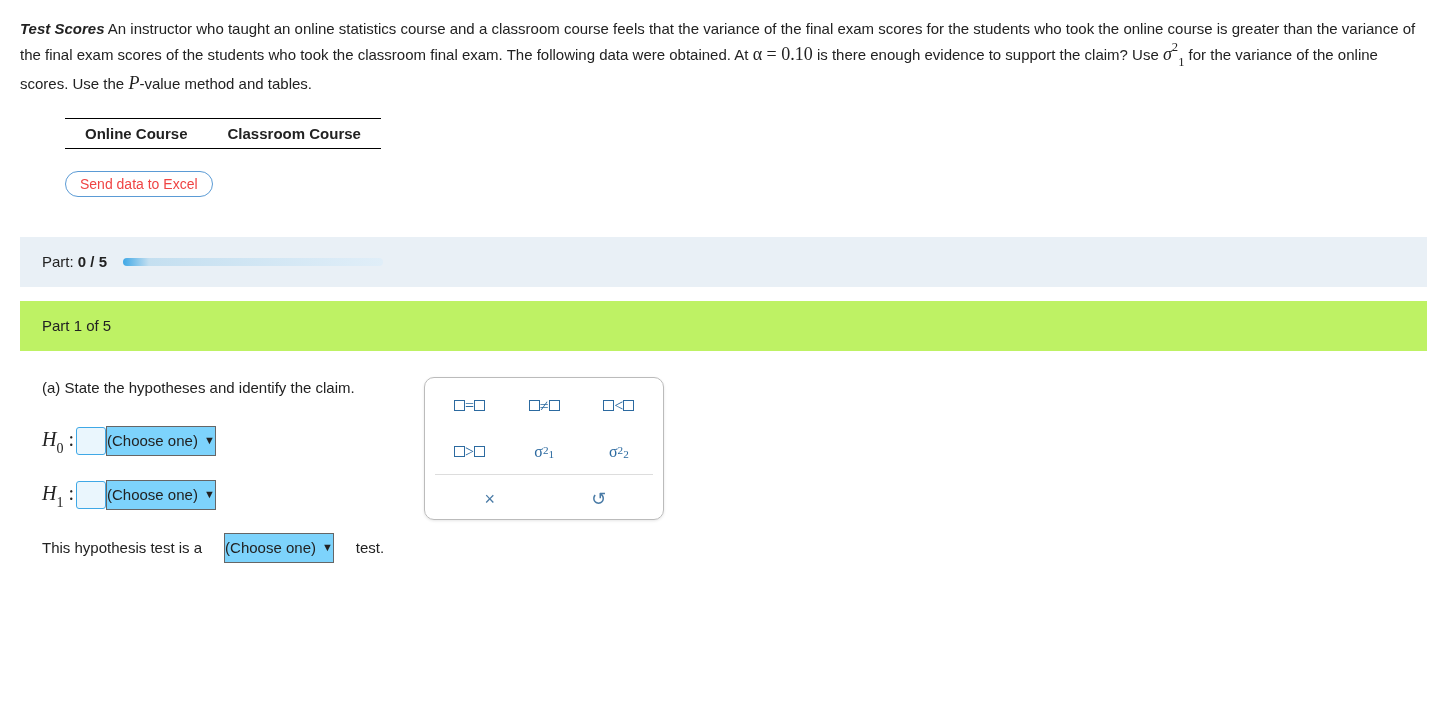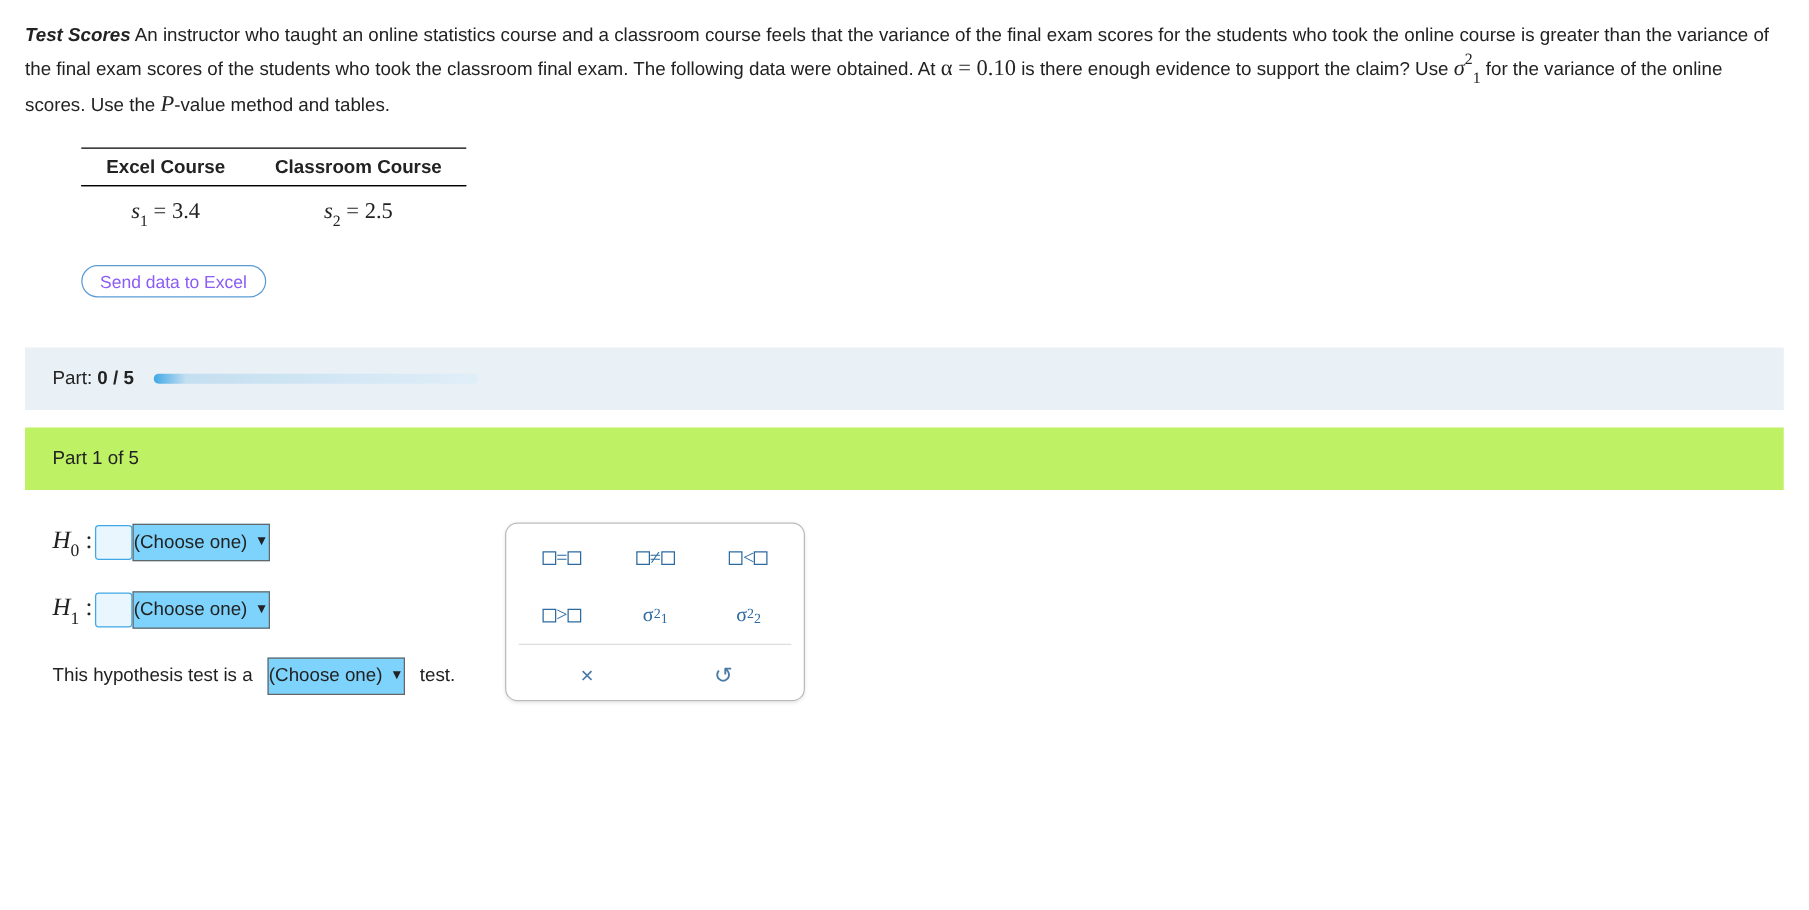--- a/index.html
+++ b/index.html
@@ -31,21 +31,21 @@
   .data-table td {
     padding: 6px 20px;
     text-align: center;
     font-family: 'Times New Roman', serif;
     font-size: 18px;
   }
   .send-excel {
     display: inline-block;
     margin-left: 45px;
     border: 1px solid #5b9bd5;
-    color: #8b5cf6;
+    color: #ef4444;
     background: #fff;
     border-radius: 14px;
     padding: 4px 14px;
     font-size: 14px;
     cursor: pointer;
   }
   .part-progress {
     margin-top: 40px;
     background: #e9f0f6;
     padding: 14px 22px;
@@ -91,21 +91,21 @@
     border: 1px solid #666;
     padding: 3px 0;
     font-size: 15px;
     background:#7dd3fc;
     display:inline-flex;
     align-items:center;
     gap:6px;
     cursor:pointer;
   }
   .dropdown .tri { font-size: 11px; }
-  .sentence-row { font-size:15px; display:flex; align-items:center; gap:12px; flex-wrap:wrap;}
+  .sentence-row { font-size:15px; display:flex; align-items:center; gap:22px; flex-wrap:wrap;}
   .palette {
     border: 1px solid #bbb;
     border-radius: 10px;
     box-shadow: 0 1px 3px rgba(0,0,0,0.1);
     padding: 14px 10px 6px 10px;
     width: 240px;
   }
   .pal-grid {
     display: grid;
     grid-template-columns: repeat(3, 1fr);
@@ -143,45 +143,42 @@
 
 
 
 <div class="problem-statement">
   <b>Test Scores</b><span> An instructor who taught an online statistics course and a classroom course feels that the variance of the final exam scores for the students who took the online course is greater than the variance of the final exam scores of the students who took the classroom final exam. The following data were obtained. At </span><span class="math-i" style="font-style:normal;">α = 0.10</span><span> is there enough evidence to support the claim? Use </span><span class="math-i">σ<span class="sup" style="font-style:normal;">2</span><span class="sub" style="font-style:normal;">1</span></span><span> for the variance of the online scores. Use the </span><span class="math-i">P</span><span>-value method and tables.</span>
 </div>
 
 <table class="data-table">
   <thead>
     <tr>
-      <th>Excel Course</th>
+      <th>Online Course</th>
       <th>Classroom Course</th>
     </tr>
   </thead>
   <tbody>
-    <tr>
-      <td><span class="math-i">s</span><span class="sub">1</span> = <span>3.4</span></td>
-      <td><span class="math-i">s</span><span class="sub">2</span> = <span>2.5</span></td>
-    </tr>
   </tbody>
 </table>
 
 <button class="send-excel">Send data to Excel</button>
 
 <div class="part-progress">
   <span class="label">
     <span>Part: </span><b>0</b><b> / </b><b>5</b>
   </span>
   <div class="progress-bar"></div>
 </div>
 
 <div class="part-header">Part 1 of 5</div>
 
 <div class="part-body">
   <div class="left-col">
+    <div class="prompt-a">(a) State the hypotheses and identify the claim.</div>
 
     <div class="hyp-row">
       <span class="hyp-label">
         <span>H</span><span class="sub" style="font-style:normal;">0</span><span style="font-style:normal;"> :</span>
       </span>
       <div class="answer-box"></div>
       <div class="dropdown">
         <span>(Choose one)</span>
           <span class="tri">▼</span>
       </div>

